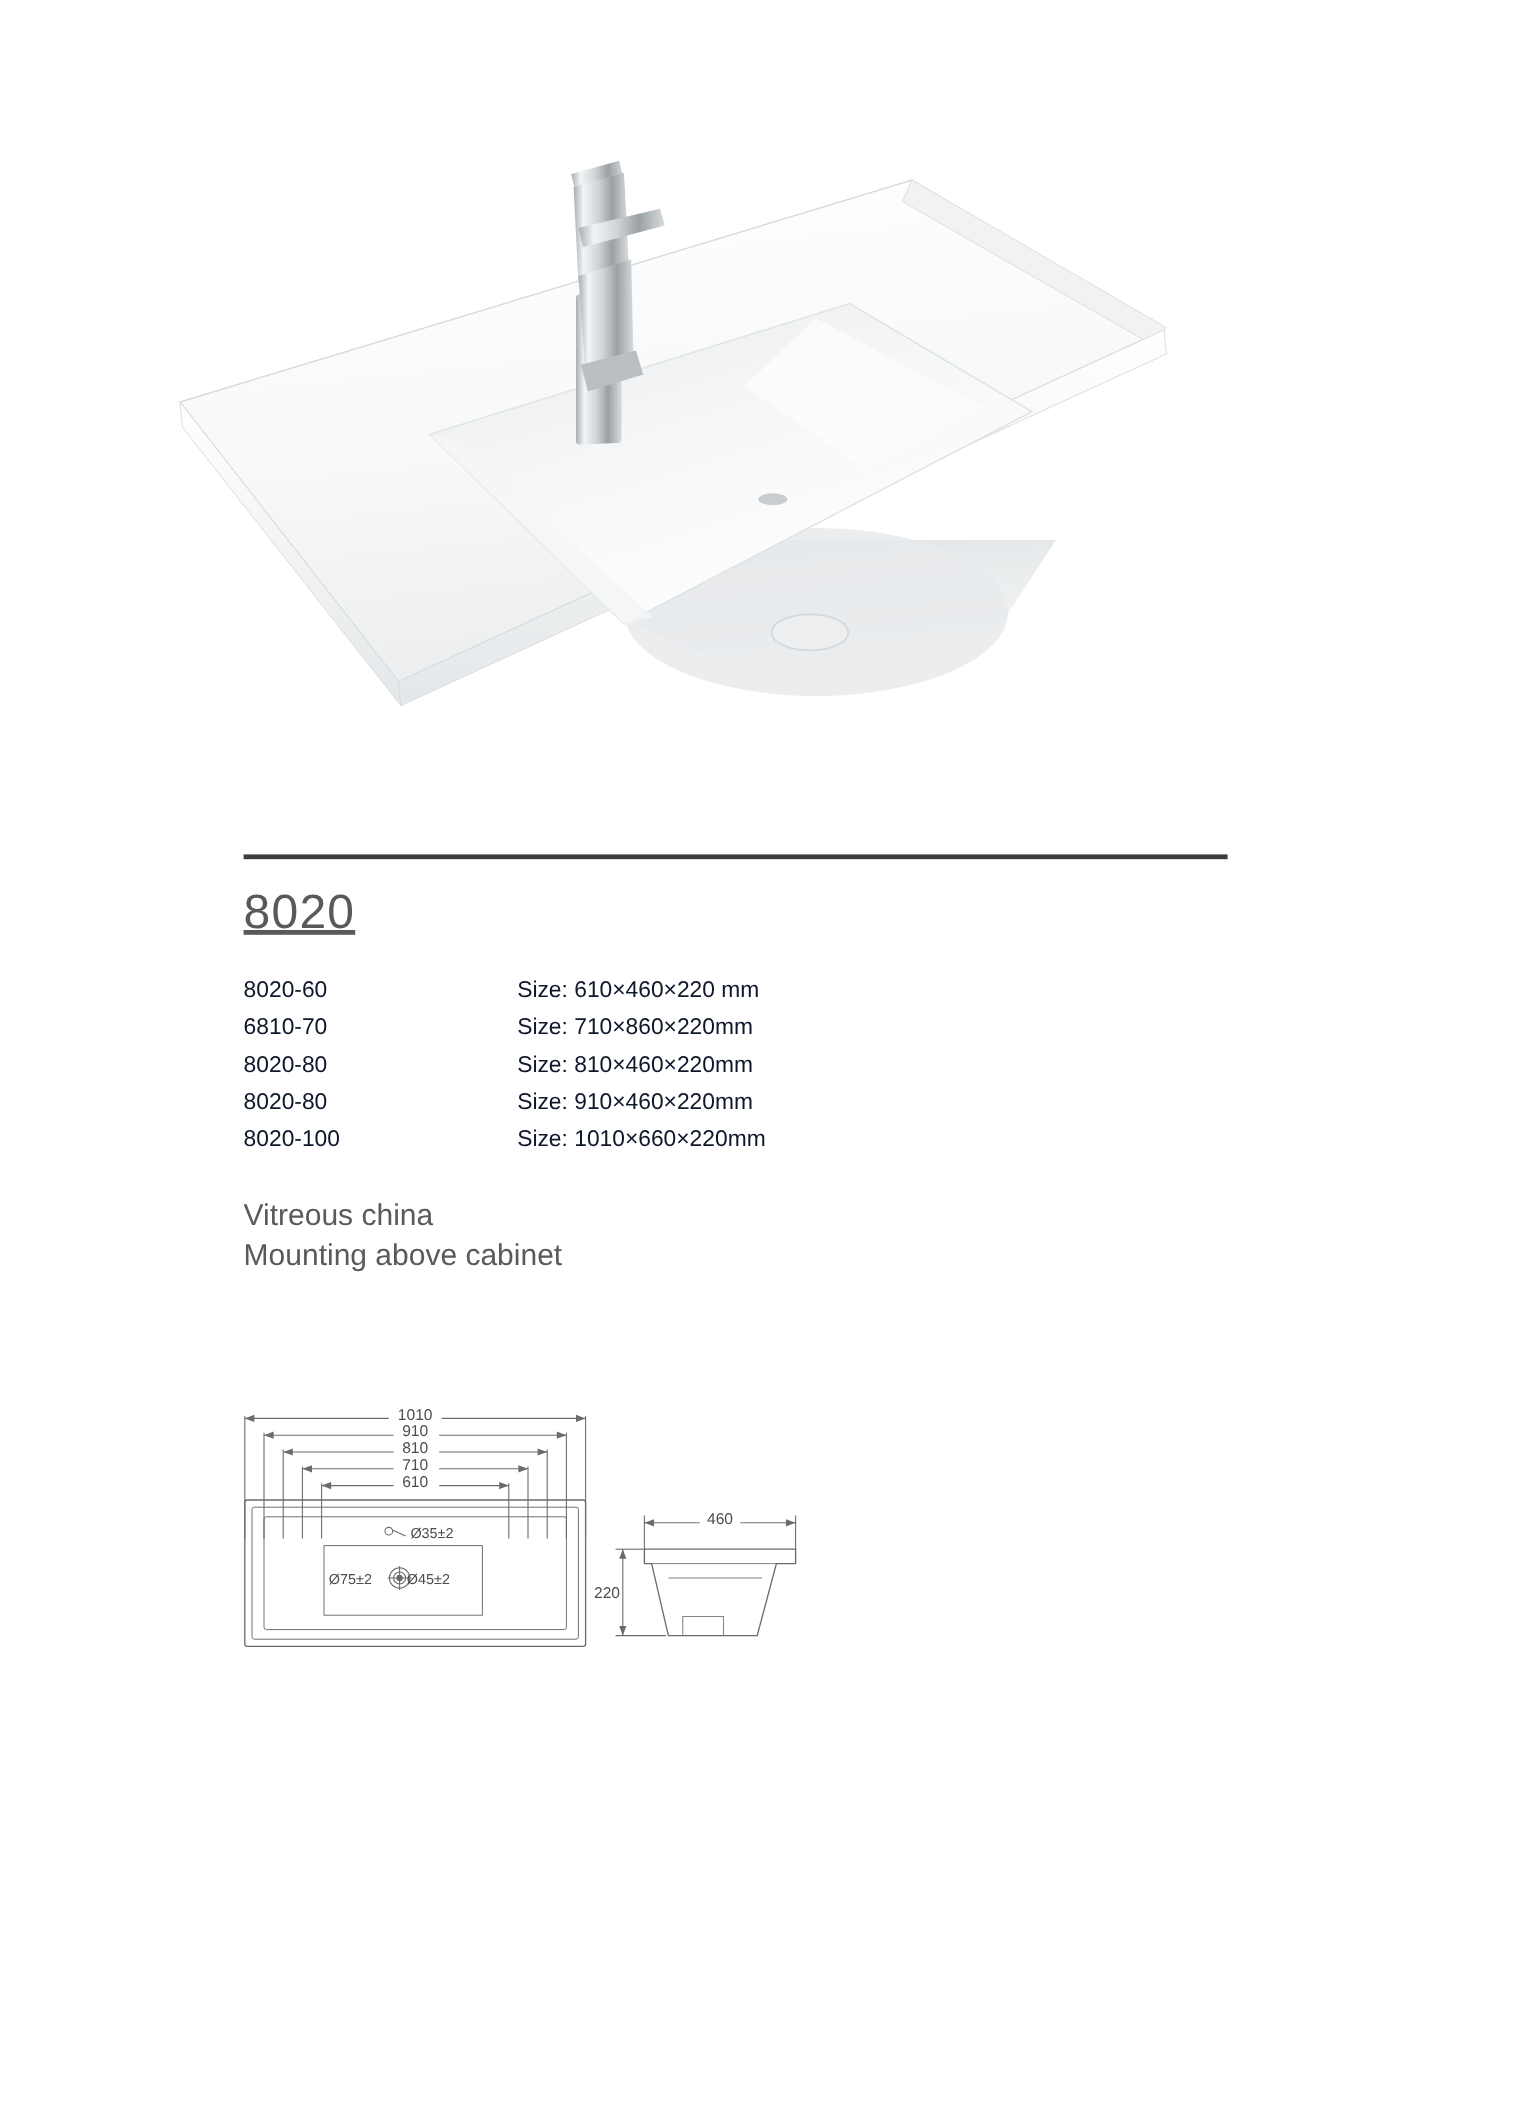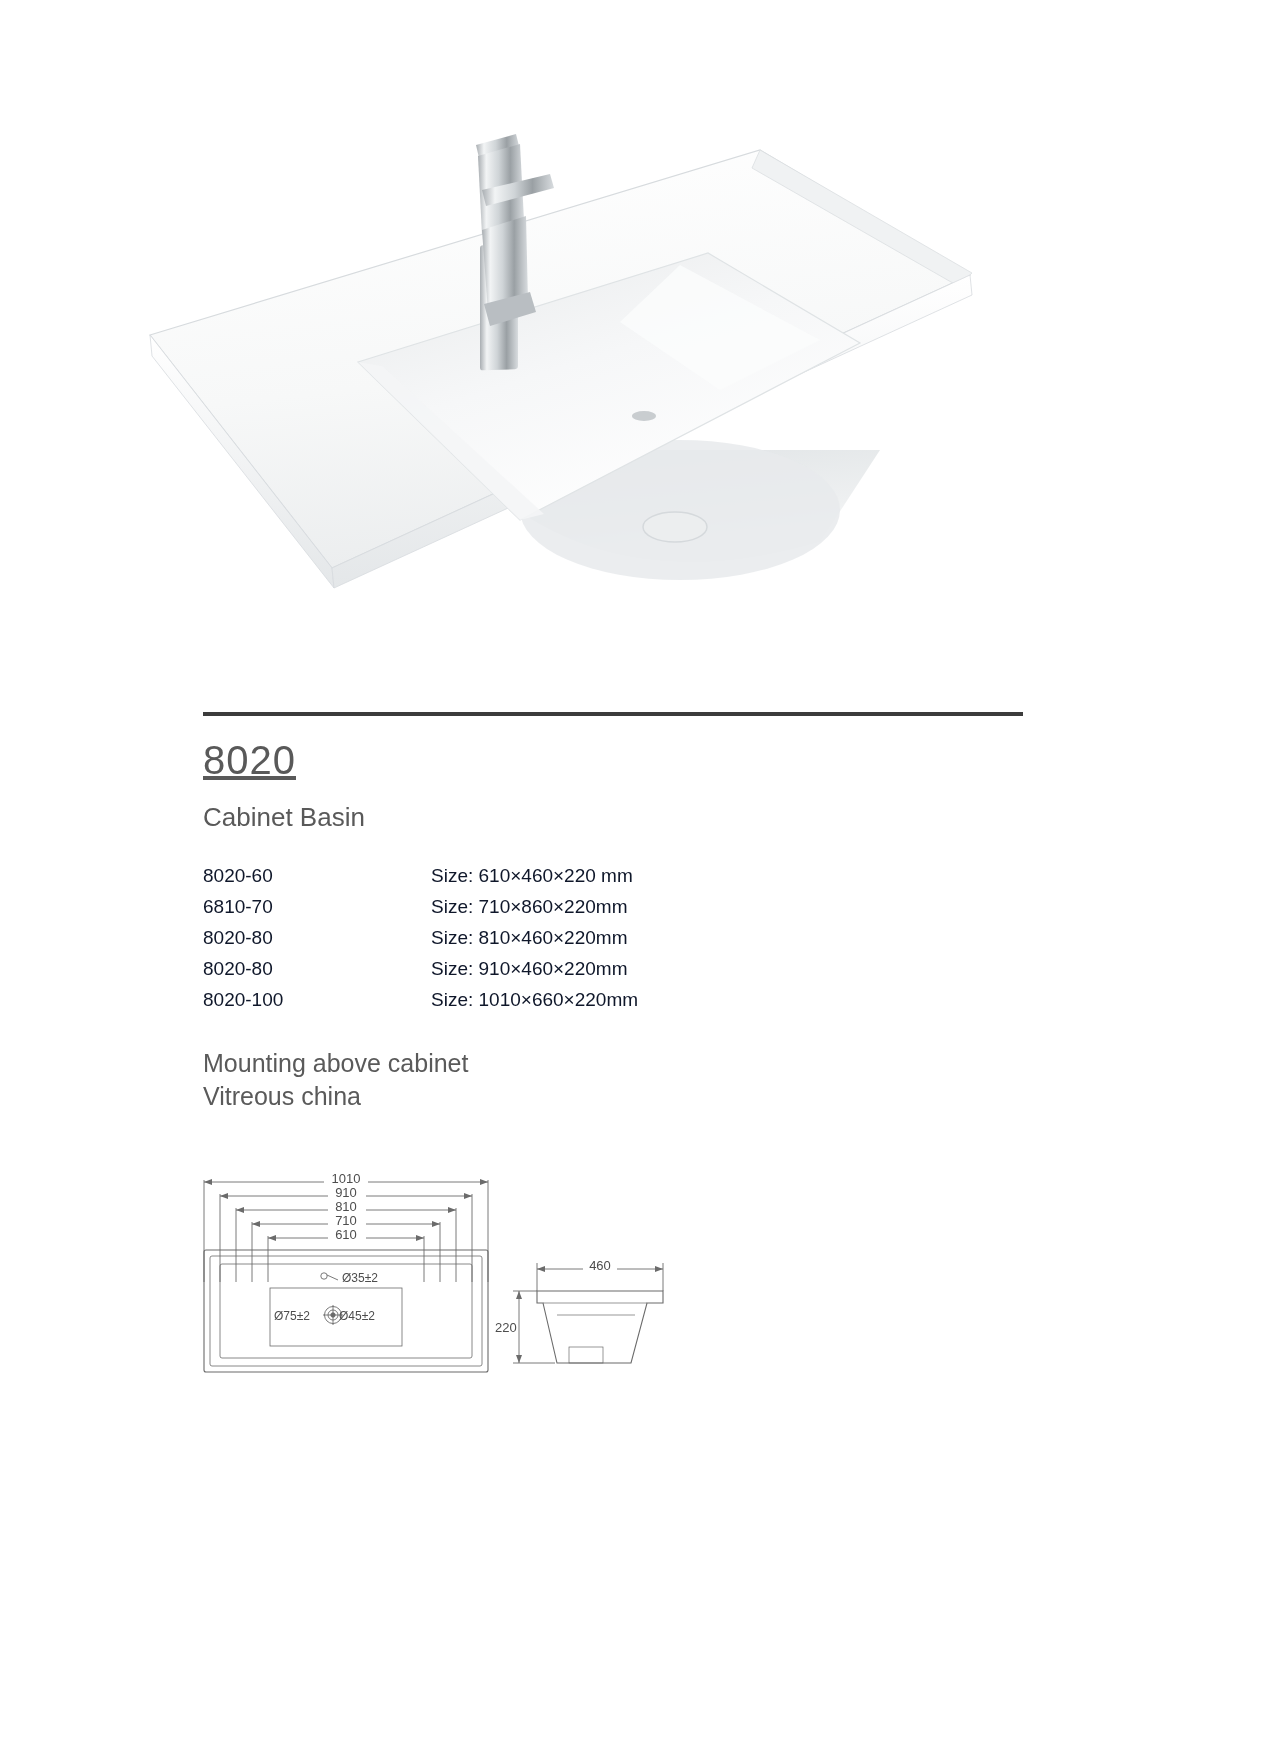--- a/index.html
+++ b/index.html
@@ -170,21 +170,20 @@
       <path d="M362 140 L406 126 L408 210 L368 222 Z" fill="url(#chromeG)"></path>
       <path d="M364 214 L410 202 L416 222 L370 236 Z" fill="#b9bec2"></path>
     </g>
   </svg>
 </div>
 
 <div class="spec-block">
   <div class="rule"></div>
 
   <div class="model-title">8020</div>
-  <div class="model-sub">Cabinet Basin</div>
 
   <table class="size-table">
     <tbody>
       <tr>
         <td class="code">8020-60</td>
         <td class="size">Size: 610×460×220 mm</td>
       </tr>
       <tr>
         <td class="code">6810-70</td>
         <td class="size">Size: 710×860×220mm</td>
@@ -198,22 +197,22 @@
         <td class="size">Size: 910×460×220mm</td>
       </tr>
       <tr>
         <td class="code">8020-100</td>
         <td class="size">Size: 1010×660×220mm</td>
       </tr>
     </tbody>
   </table>
 
   <div class="notes">
+    <div class="note-line">Vitreous china</div>
     <div class="note-line">Mounting above cabinet</div>
-    <div class="note-line">Vitreous china</div>
   </div>
 </div>
 
 <div class="tech-drawing">
   <svg width="300" height="240" viewBox="0 0 300 240">
     <g stroke="#6b6b6b" stroke-width="0.9" fill="none">
 
       <line x1="8" y1="8" x2="8" y2="110"></line>
       <line x1="292" y1="8" x2="292" y2="110"></line>
       <line x1="24" y1="22" x2="24" y2="110"></line>

